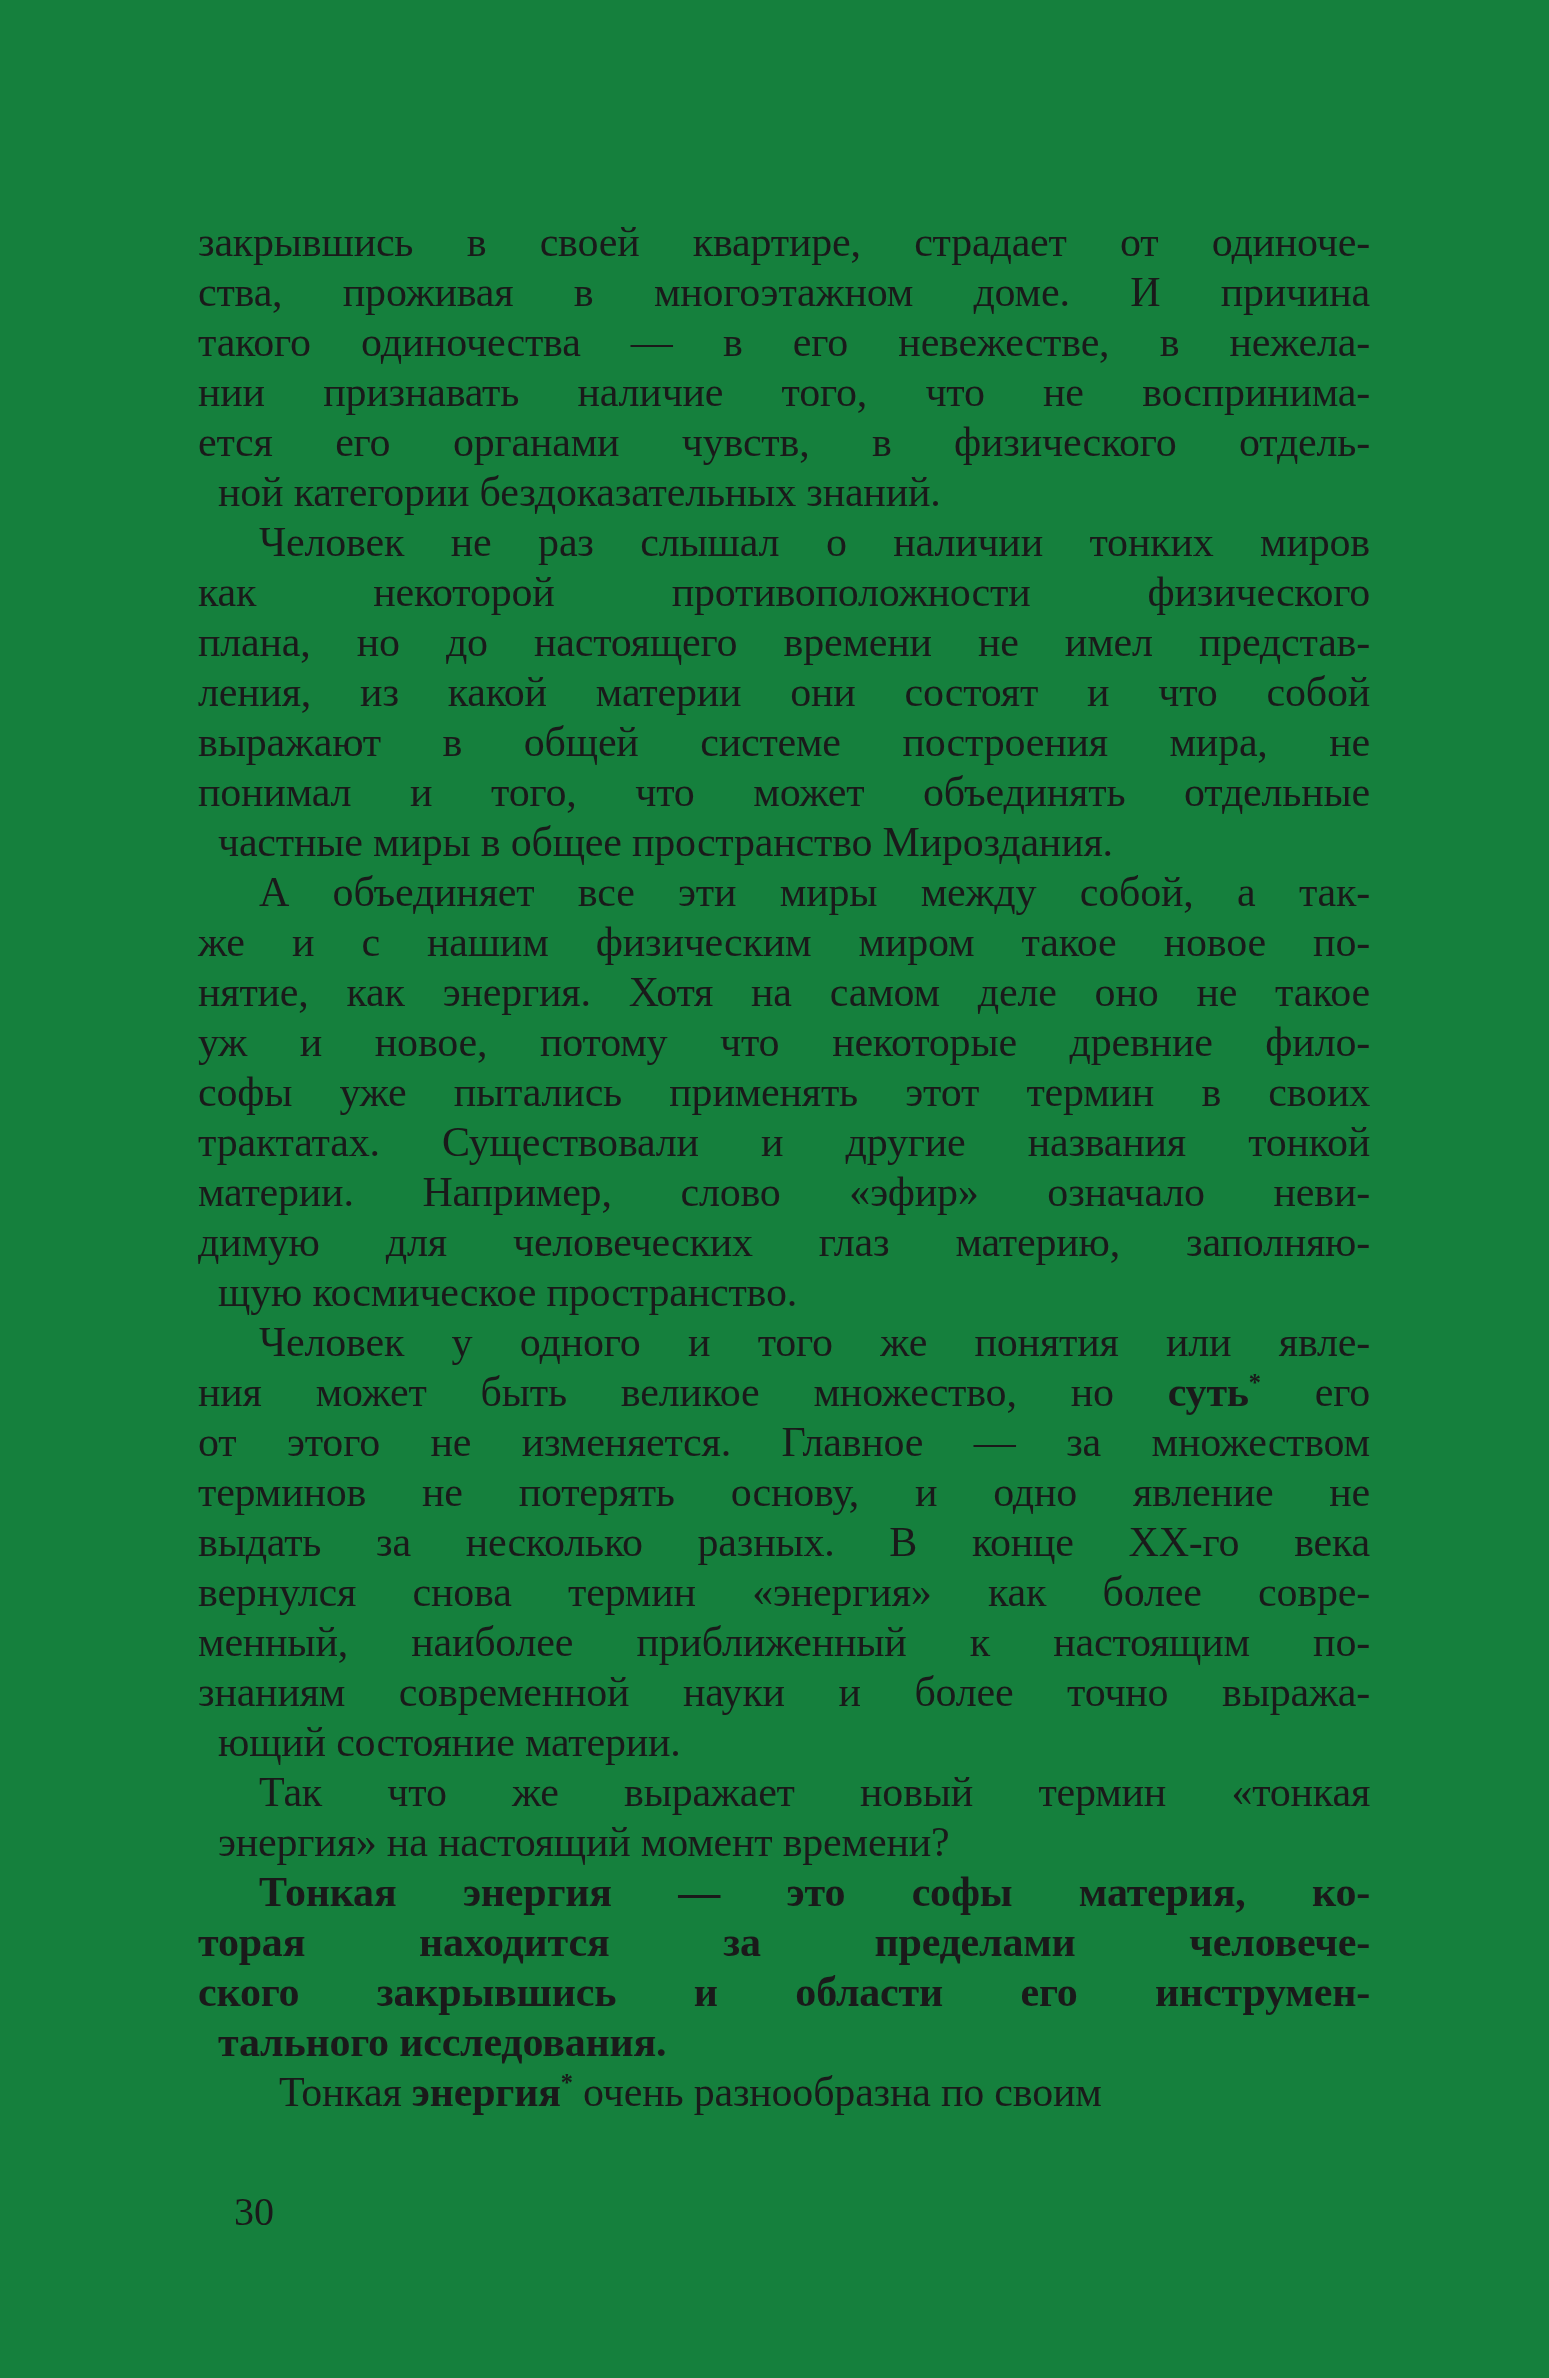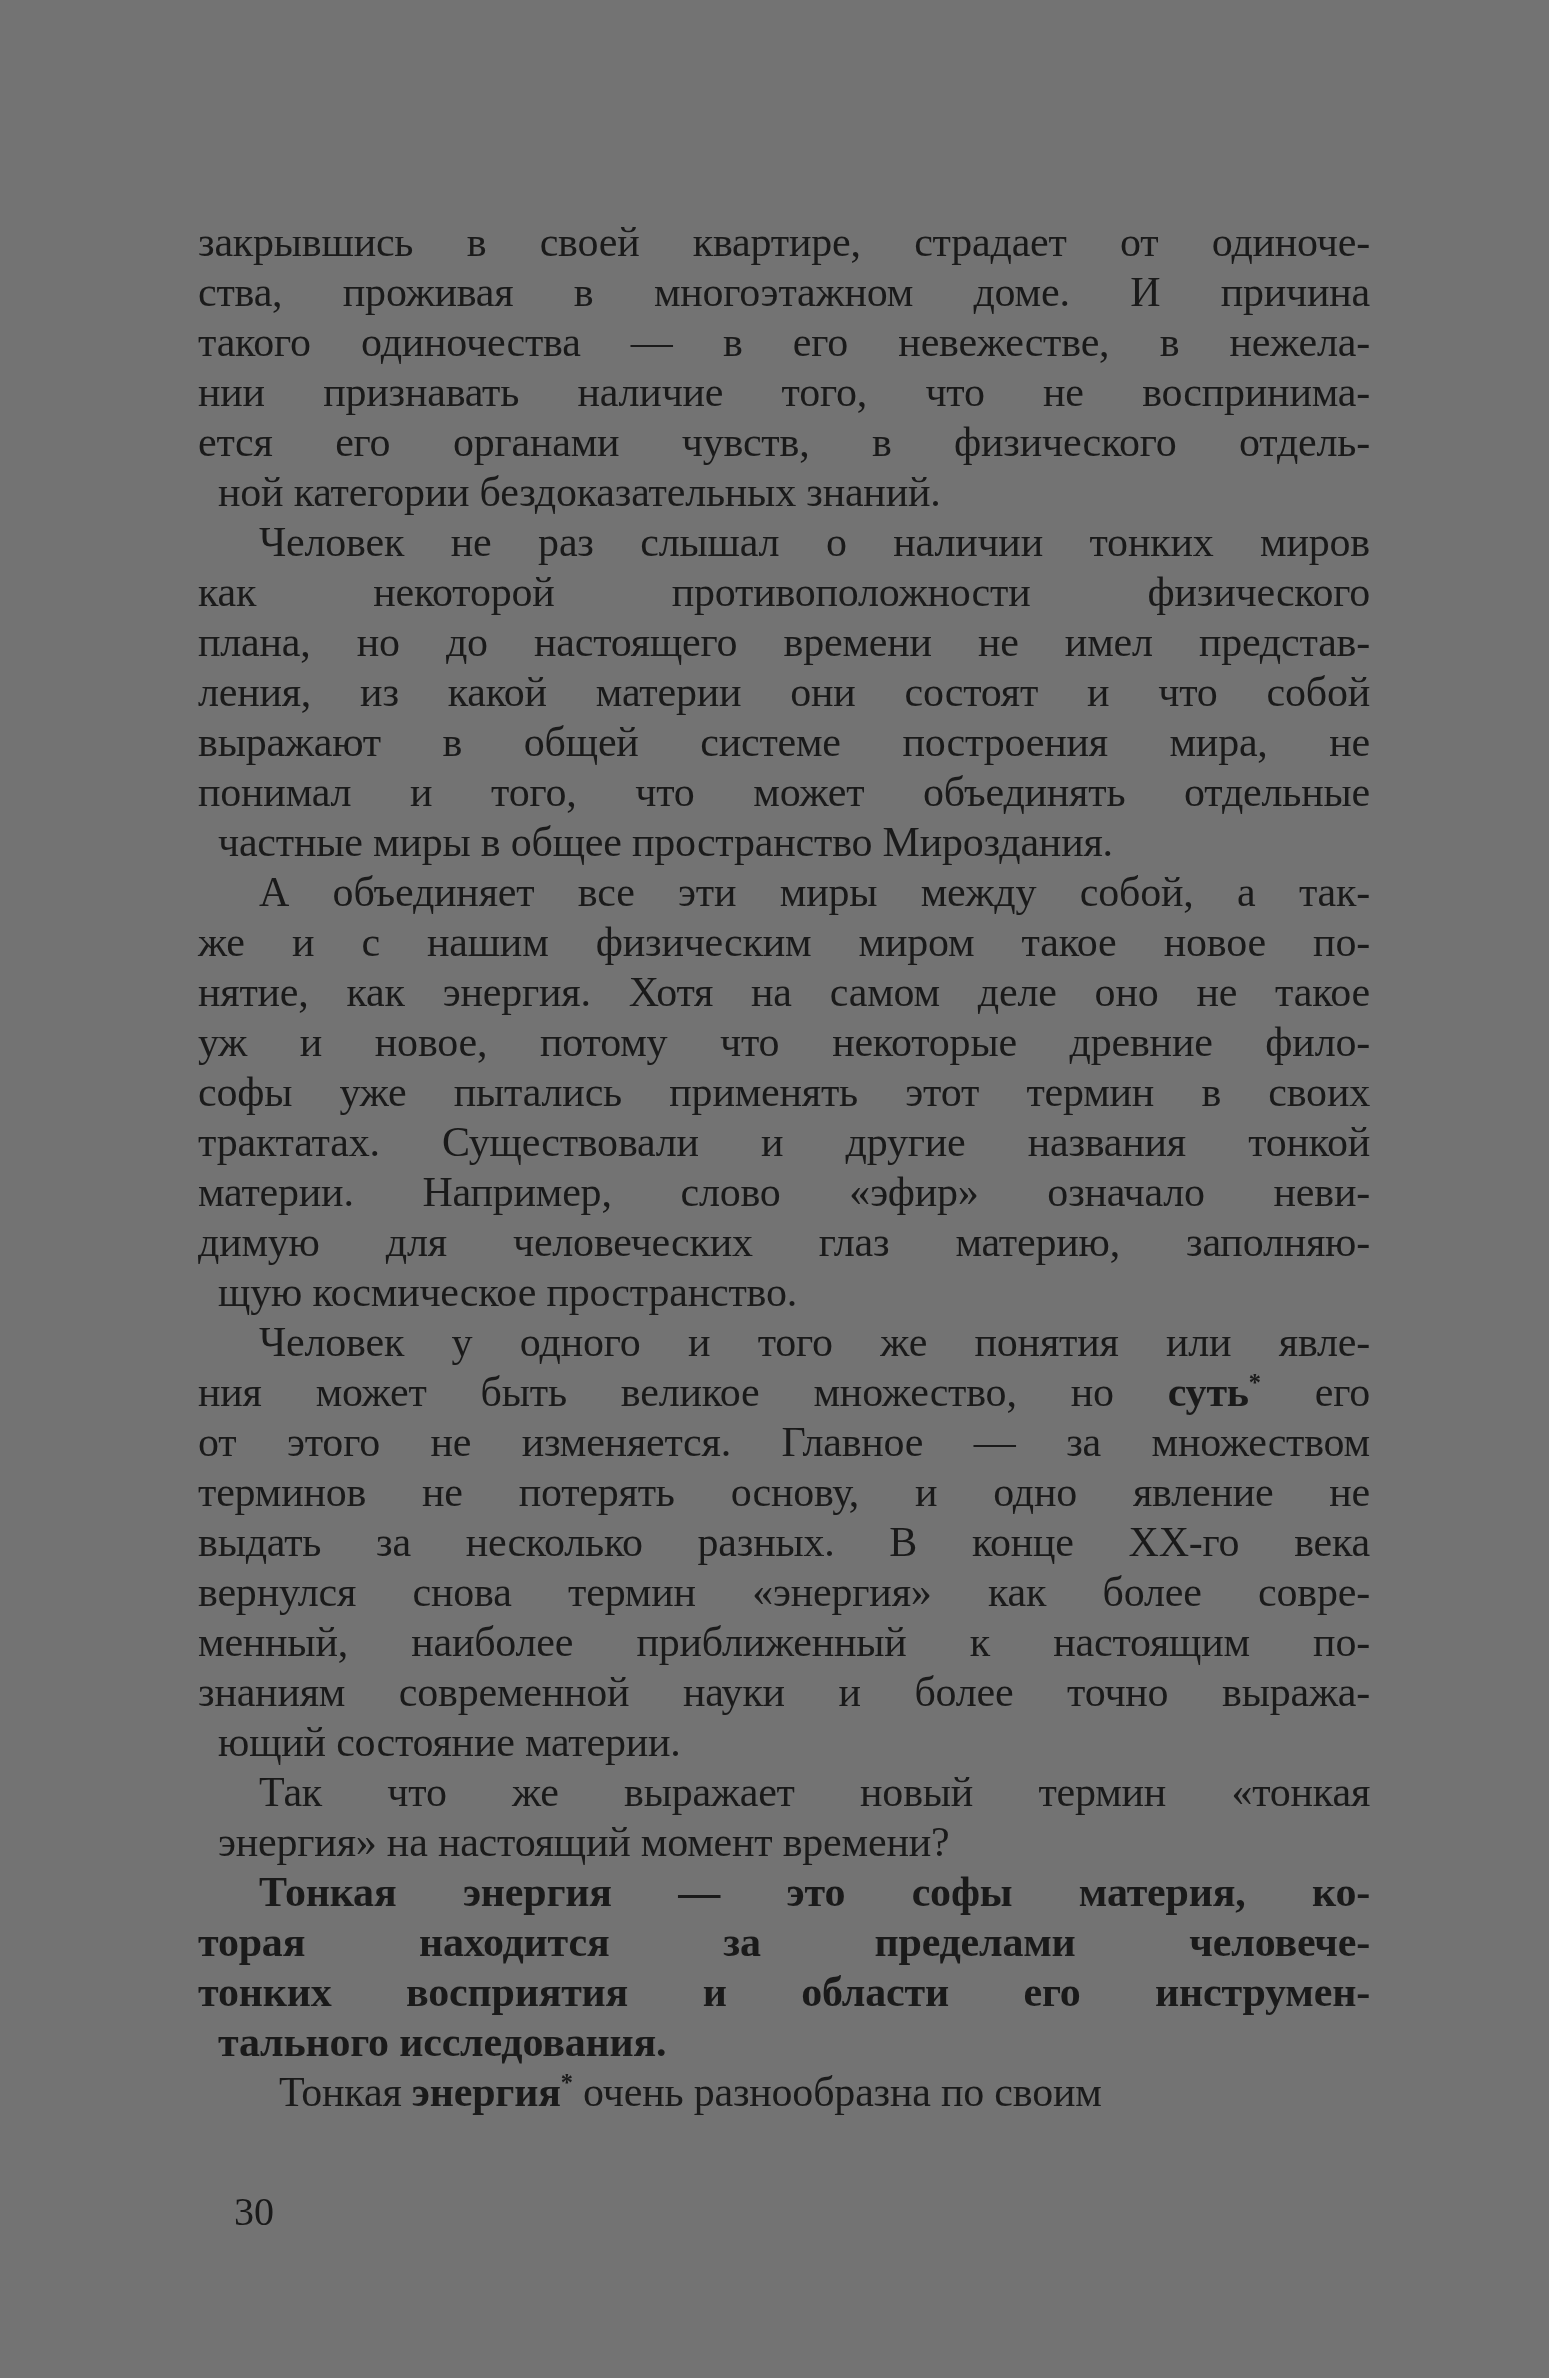--- a/index.html
+++ b/index.html
@@ -11,21 +11,21 @@
     width: 1550px;
     height: 2379px;
     position: relative;
     font-family: "Liberation Serif", "DejaVu Serif", serif;
     color: #1a1a1a;
     overflow: hidden;
   }
   .page {
     position: absolute;
     inset: 0;
-    background: #737373;
+    background: #15803d;
     font-family: Liberation Serif, serif;
   }
   .text-block {
     position: absolute;
     left: 198px;
     top: 217px;
     width: 1172px;
   }
   .para {
     margin: 0;
@@ -107,21 +107,21 @@
         <div class="line">знаниям современной науки и более точно выража-</div>
         <div class="line last">ющий состояние материи.</div>
       </div>
       <div class="para">
         <div class="line indent">Так что же выражает новый термин «тонкая</div>
         <div class="line last">энергия» на настоящий момент времени?</div>
       </div>
       <div class="para bold">
         <div class="line indent">Тонкая энергия — это софы материя, ко-</div>
         <div class="line">торая находится за пределами человече-</div>
-        <div class="line">тонких восприятия и области его инструмен-</div>
+        <div class="line">ского закрывшись и области его инструмен-</div>
         <div class="line last">тального исследования.</div>
       </div>
       <div class="para">
         <div class="line last indent">Тонкая <b>энергия</b><b><sup>*</sup></b> очень разнообразна по своим</div>
       </div>
     </div>
   <div class="page-number">30</div>
 </div>
 
 

